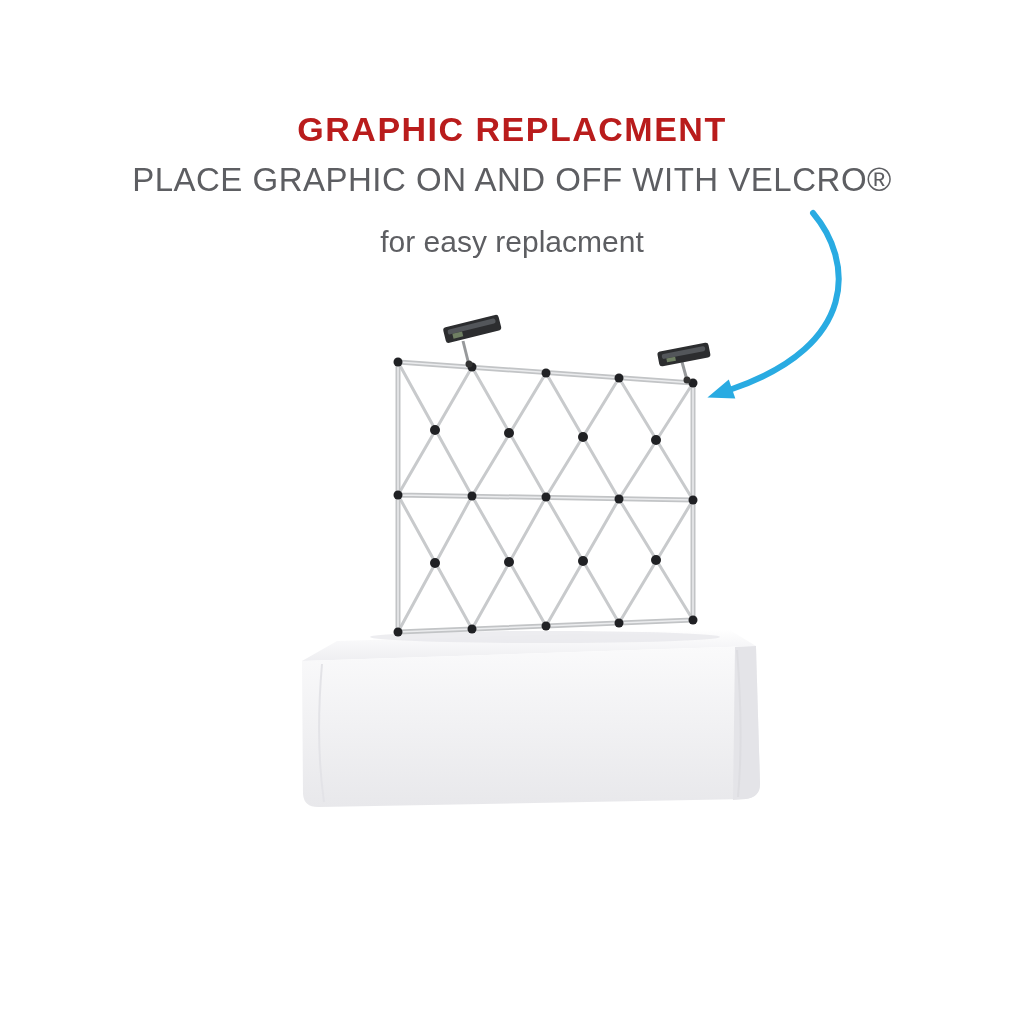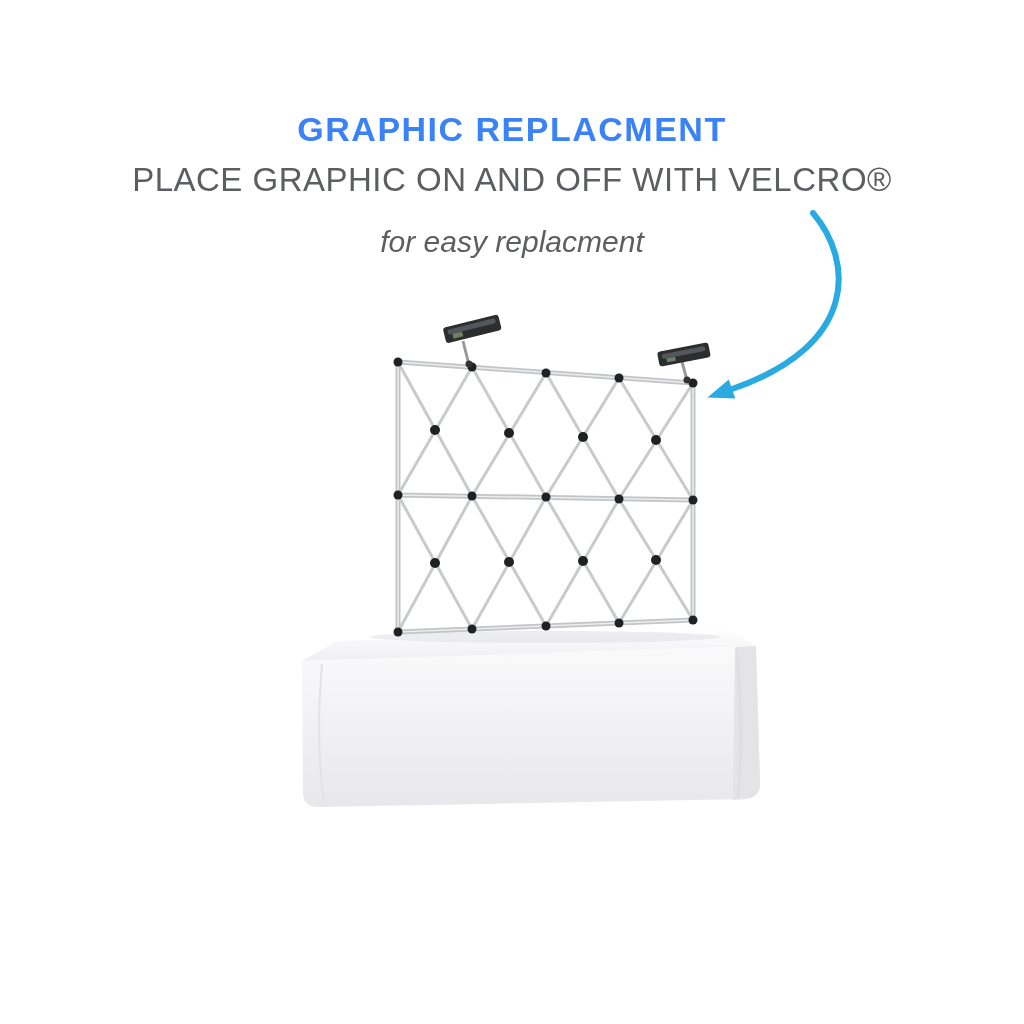--- a/index.html
+++ b/index.html
@@ -13,34 +13,33 @@
   .caption{
     position:absolute;
     top:110px;left:0;width:100%;
     text-align:center;
     color:#5d5e62;
   }
   .caption .title{
     font-size:34px;
     font-weight:700;
     letter-spacing:1.5px;
-    color:#3b82f6;
+    color:#b91c1c;
     margin:0 0 12px 0;
   }
   .caption .subtitle{
     font-size:33px;
     font-weight:400;
     letter-spacing:0.5px;
     margin:0 0 26px 0;
   }
   .caption .note{
     font-size:30px;
     font-weight:400;
     margin:16px;
-    font-style:italic;
   }
   svg.illustration{position:absolute;left:0;top:0;}
 </style>
 </head>
 <body>
 
 <div class="canvas">
 
   <div class="caption">
     <div class="title">GRAPHIC REPLACMENT</div>

